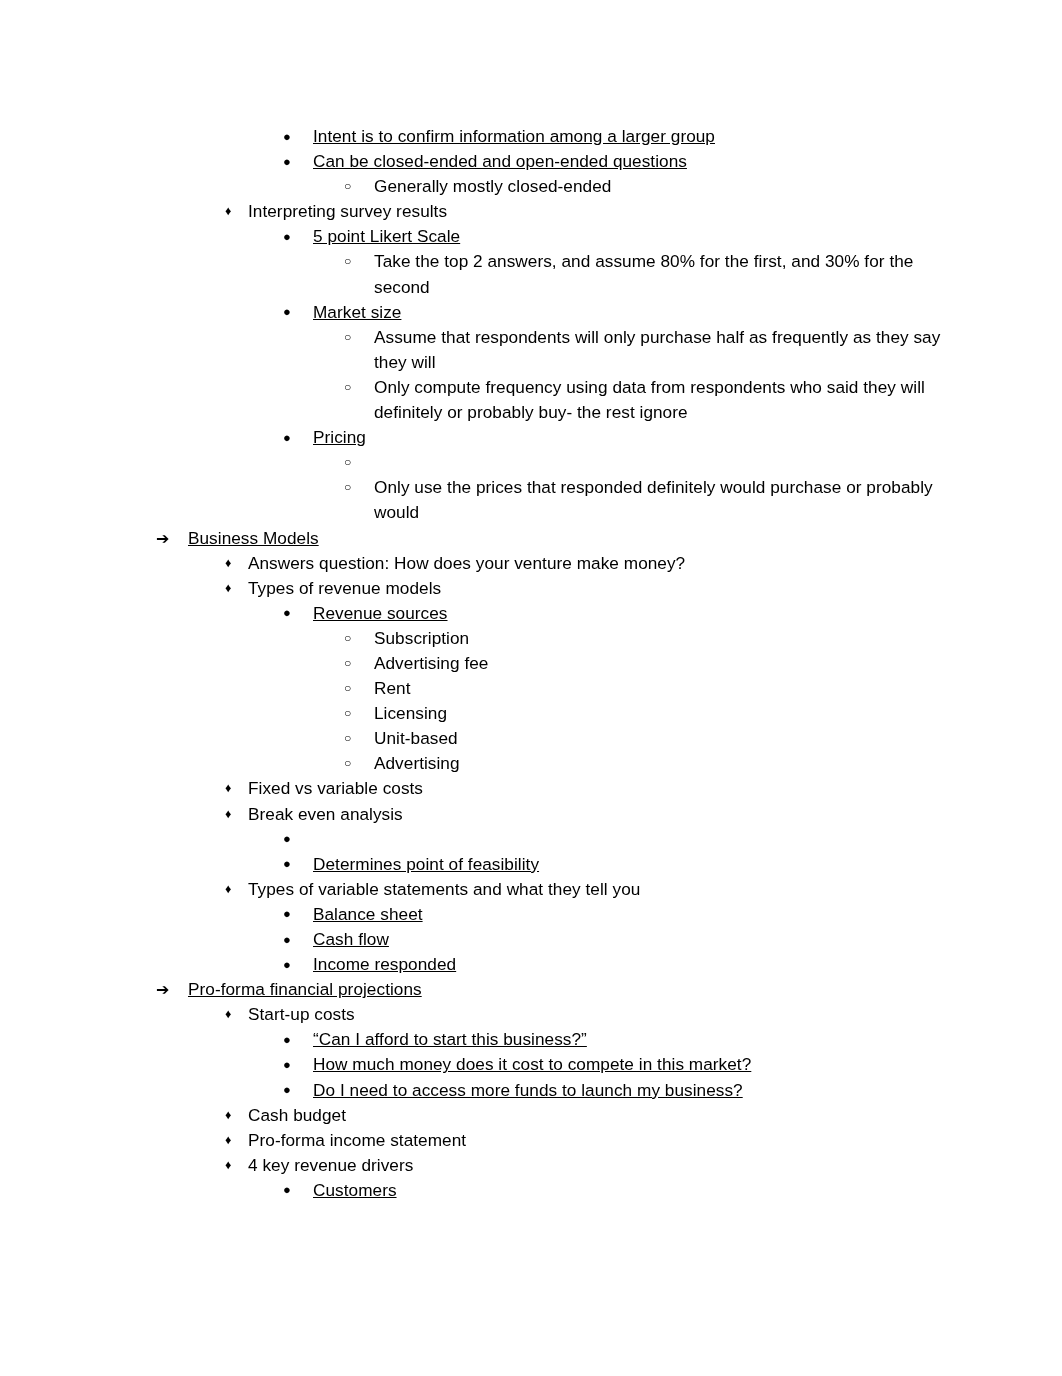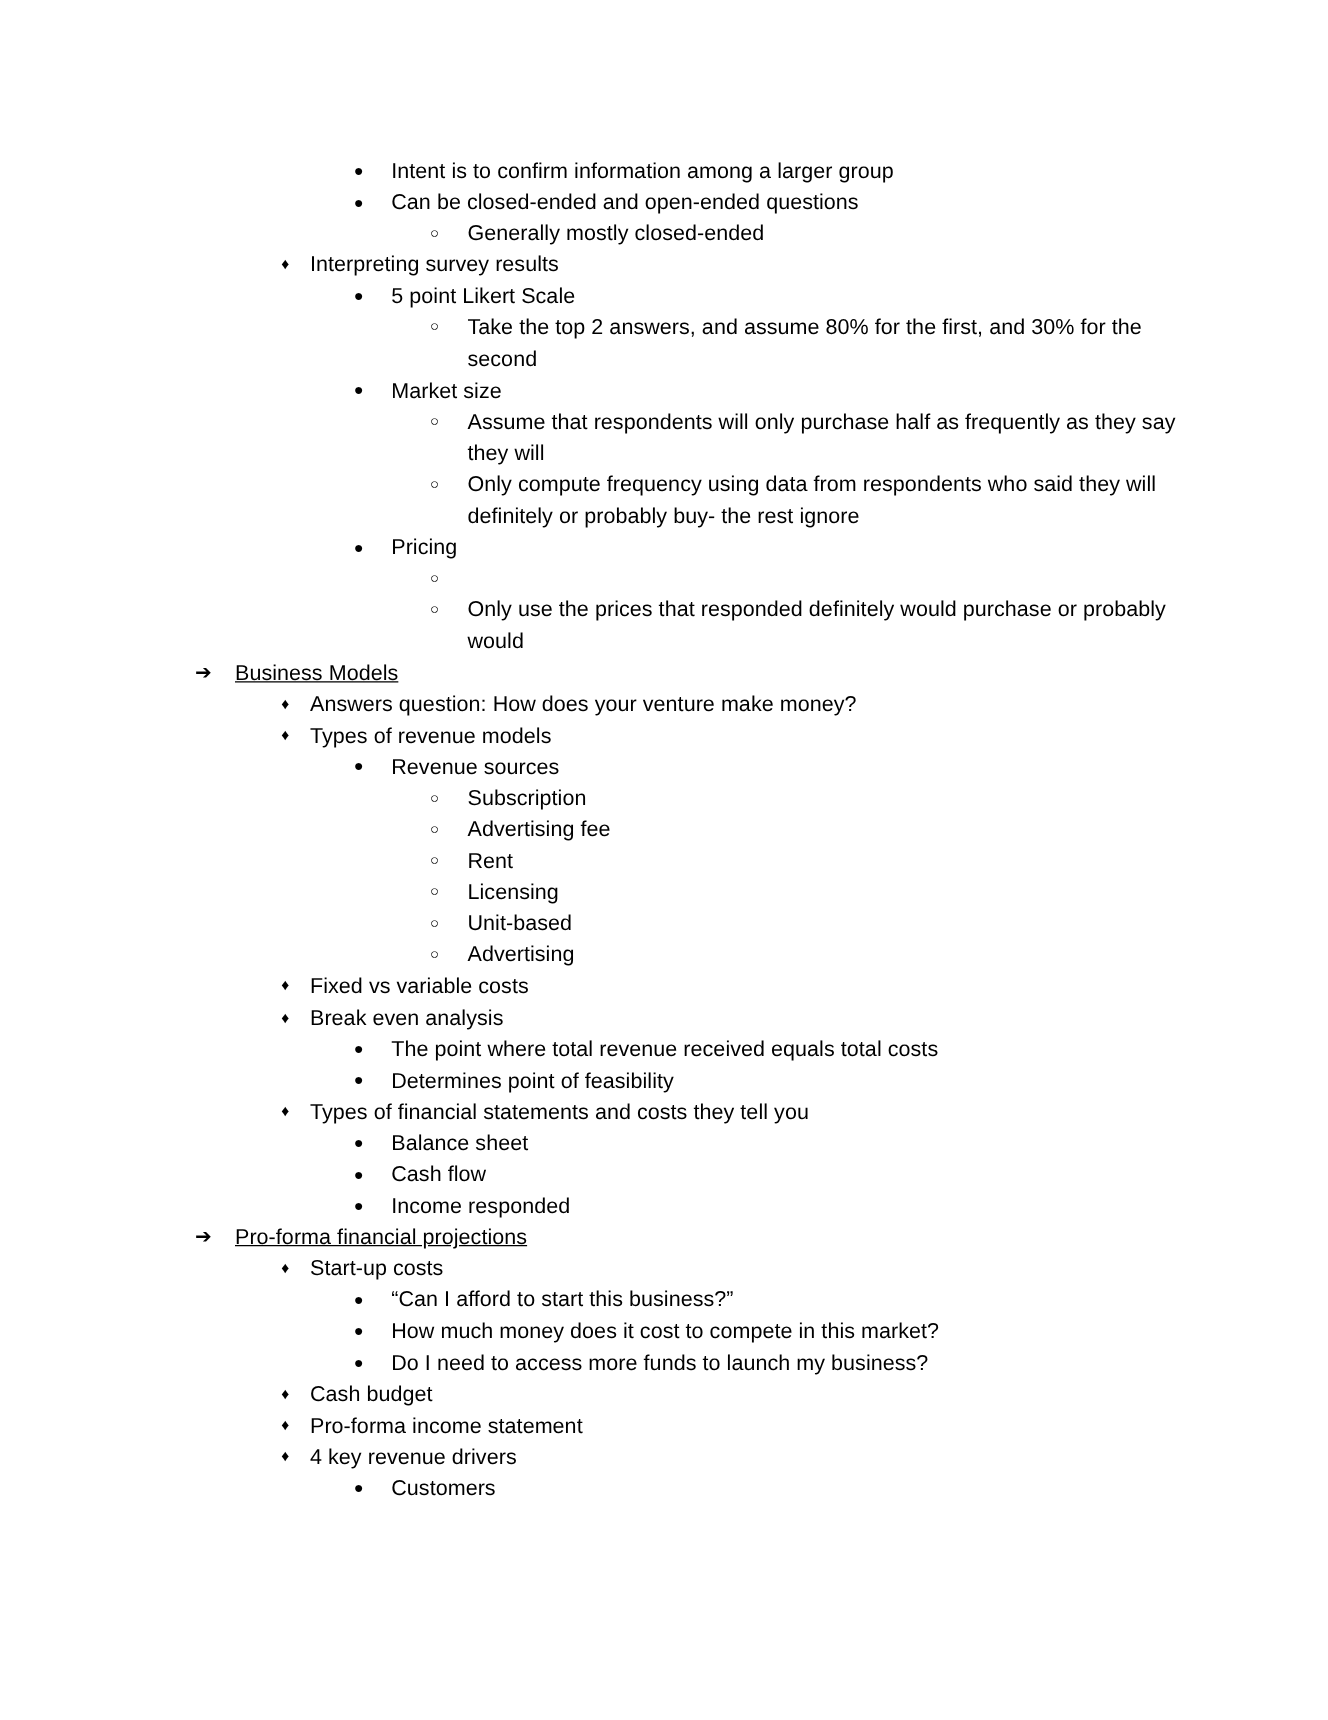--- a/index.html
+++ b/index.html
@@ -57,21 +57,21 @@
   .lvl1 > .text  { max-width: 752px; text-decoration: underline; }
 
   
   .lvl2 { padding-left: 225px; }
   .lvl2 > .marker { width: 23px; font-size: 12.5px; position: relative; top: 0px; }
   .lvl2 > .text  { max-width: 715px; }
 
   
   .lvl3 { padding-left: 283px; }
   .lvl3 > .marker { width: 30px; font-size: 13px; position: relative; top: -0.5px; }
-  .lvl3 > .text  { max-width: 650px; }
+  .lvl3 > .text  { max-width: 650px; text-decoration: underline; }
 
   
   .lvl4 { padding-left: 344px; }
   .lvl4 > .marker { width: 30px; font-size: 12px; position: relative; top: 0px; }
   .lvl4 > .text  { max-width: 570px; }
 </style>
 </head>
 <body>
 
 <div id="page">
@@ -166,29 +166,28 @@
       <div class="row lvl2">
         <span class="marker">♦</span>
         <span class="text">Fixed vs variable costs</span>
       </div>
       <div class="row lvl2">
         <span class="marker">♦</span>
         <span class="text">Break even analysis</span>
       </div>
       <div class="row lvl3">
         <span class="marker">●</span>
-        <span class="text">The point where total revenue received equals total costs</span>
       </div>
       <div class="row lvl3">
         <span class="marker">●</span>
         <span class="text">Determines point of feasibility</span>
       </div>
       <div class="row lvl2">
         <span class="marker">♦</span>
-        <span class="text">Types of financial statements and costs they tell you</span>
+        <span class="text">Types of variable statements and what they tell you</span>
       </div>
       <div class="row lvl3">
         <span class="marker">●</span>
         <span class="text">Balance sheet</span>
       </div>
       <div class="row lvl3">
         <span class="marker">●</span>
         <span class="text">Cash flow</span>
       </div>
       <div class="row lvl3">

